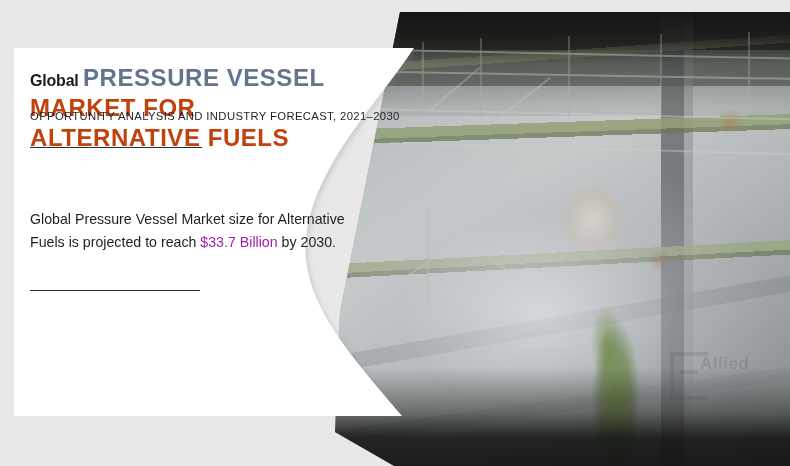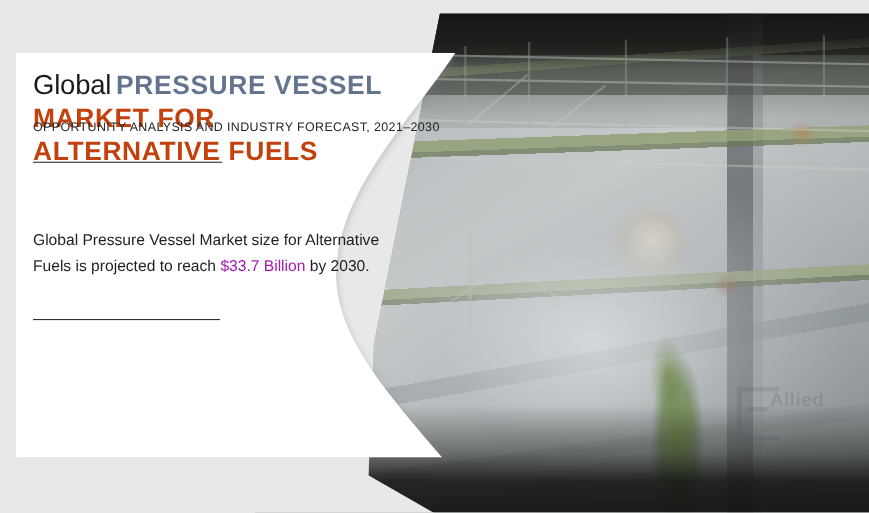--- a/index.html
+++ b/index.html
@@ -64,21 +64,21 @@
   .wm-t2{position:absolute;left:30px;top:32px;font-size:13px;letter-spacing:.5px;color:rgba(60,68,82,.55);}
   .card-curve{
     position:absolute;left:14px;top:48px;width:400px;height:368px;overflow:hidden;pointer-events:none;
   }
   .card-curve svg{display:block;}
 
   
   .title{position:absolute;left:30px;top:64px;width:330px;line-height:27px;}
   .title .l1, .title .l2{display:block;}
   .t-global{
-    font-size:25px;font-weight:400;color:#1b1b1f;letter-spacing:-.2px;
+    font-size:16px;font-weight:700;color:#1b1b1f;letter-spacing:-.2px;
   }
   .t-hl{
     font-size:24px;font-weight:700;color:#64748f;letter-spacing:.55px;
   }
   .t-hl2{
     font-size:24px;font-weight:700;color:#c2410c;letter-spacing:.55px;
   }
   .subtitle{
     position:absolute;left:30px;top:110px;
     font-size:11.3px;font-weight:400;color:#23262b;letter-spacing:.35px;white-space:nowrap;

